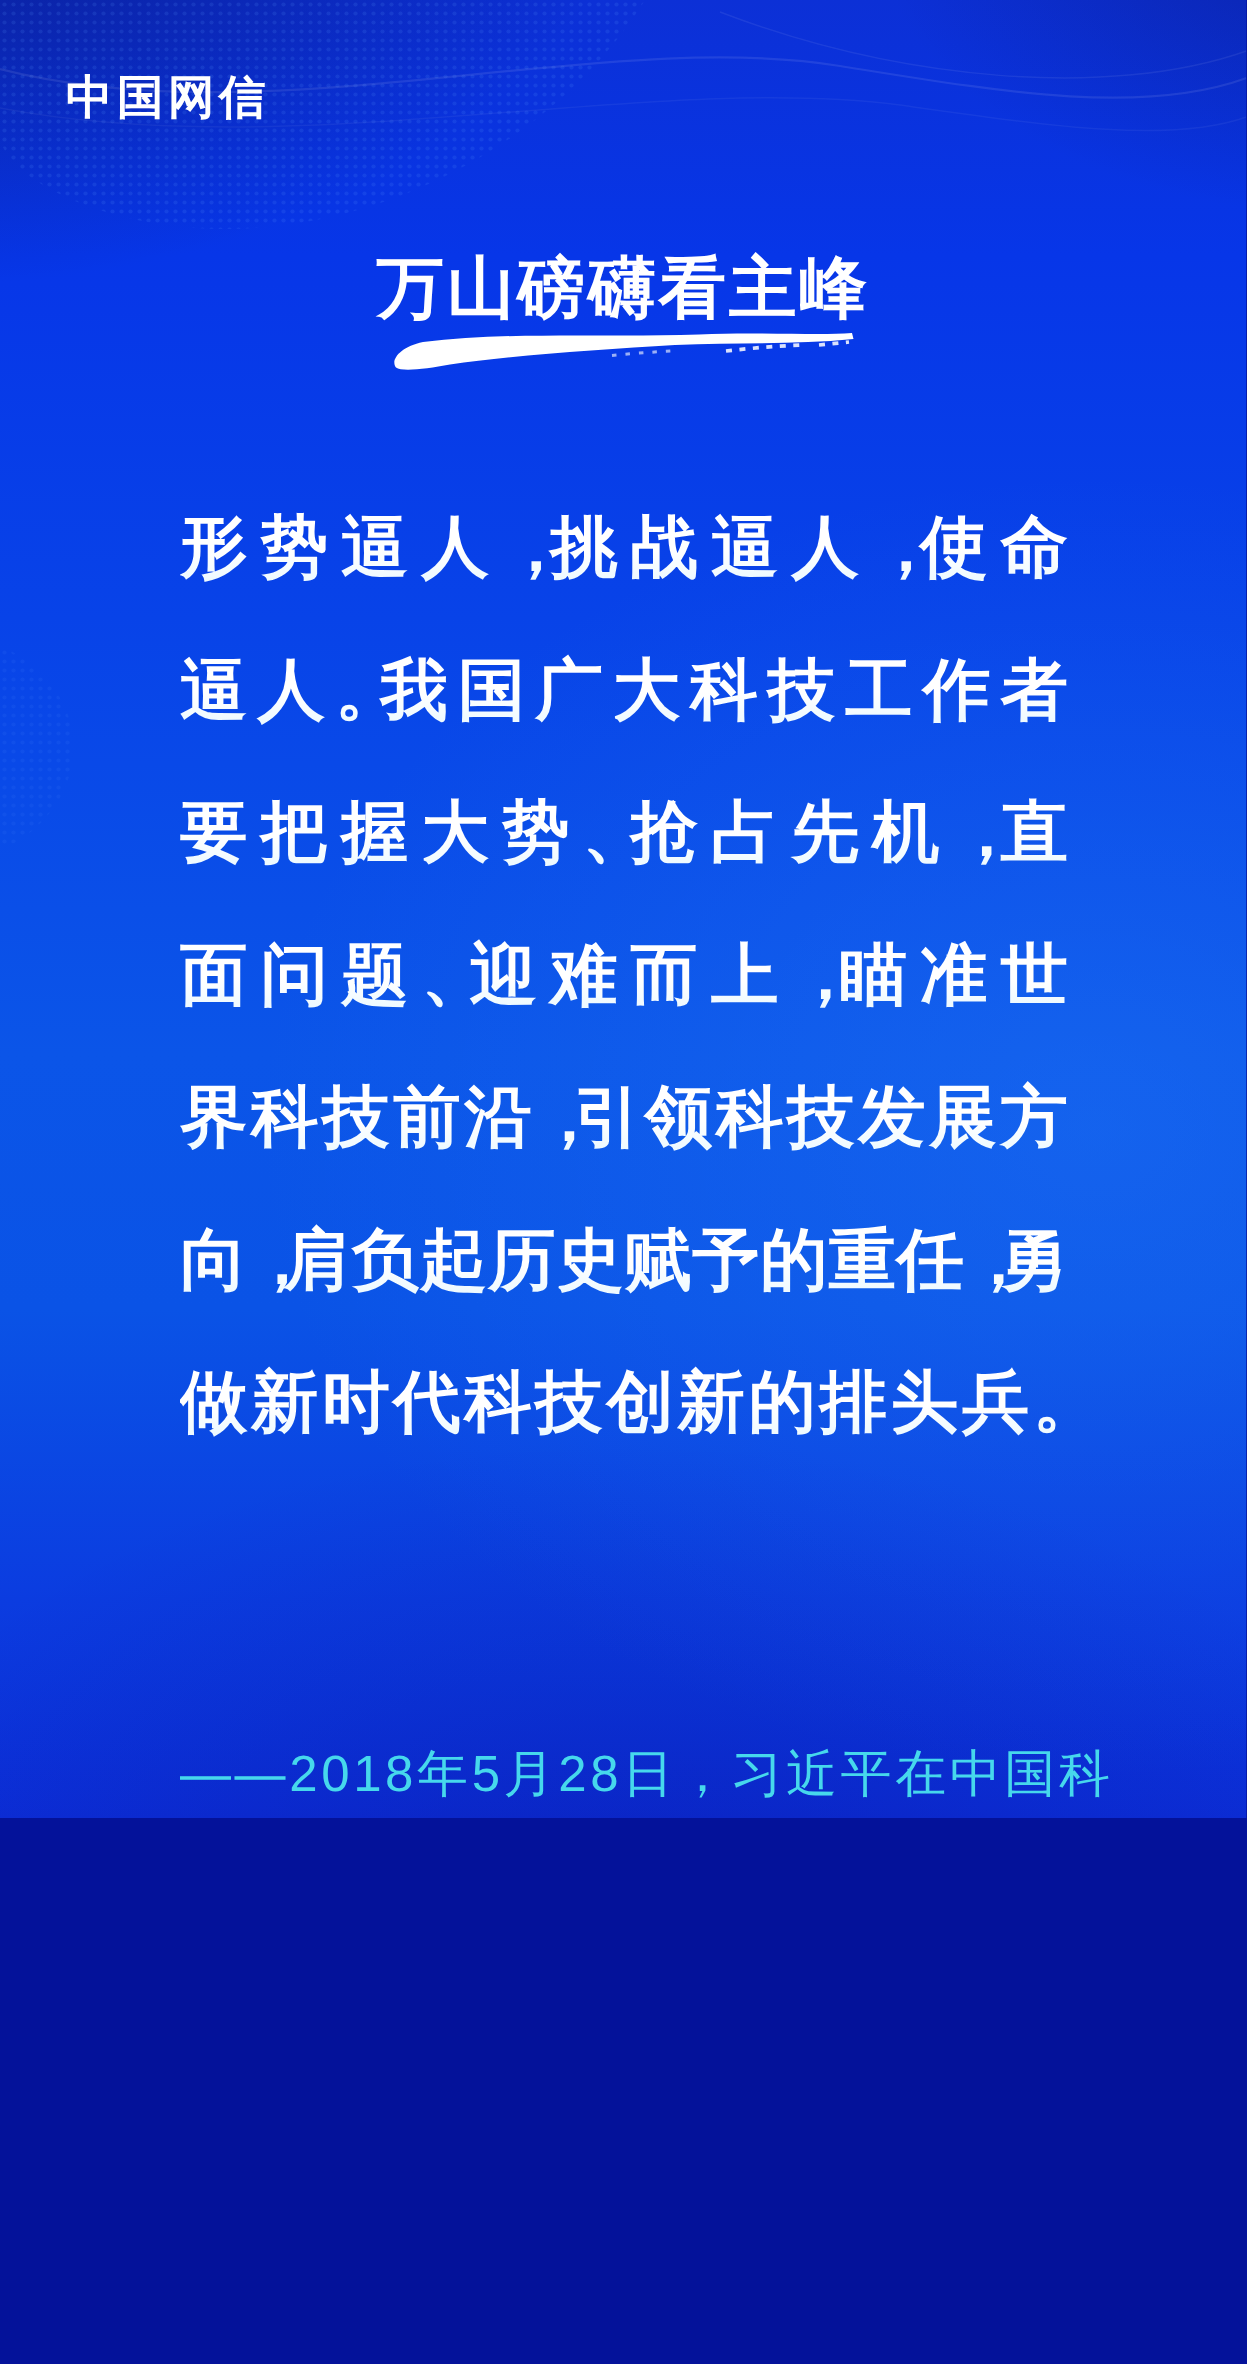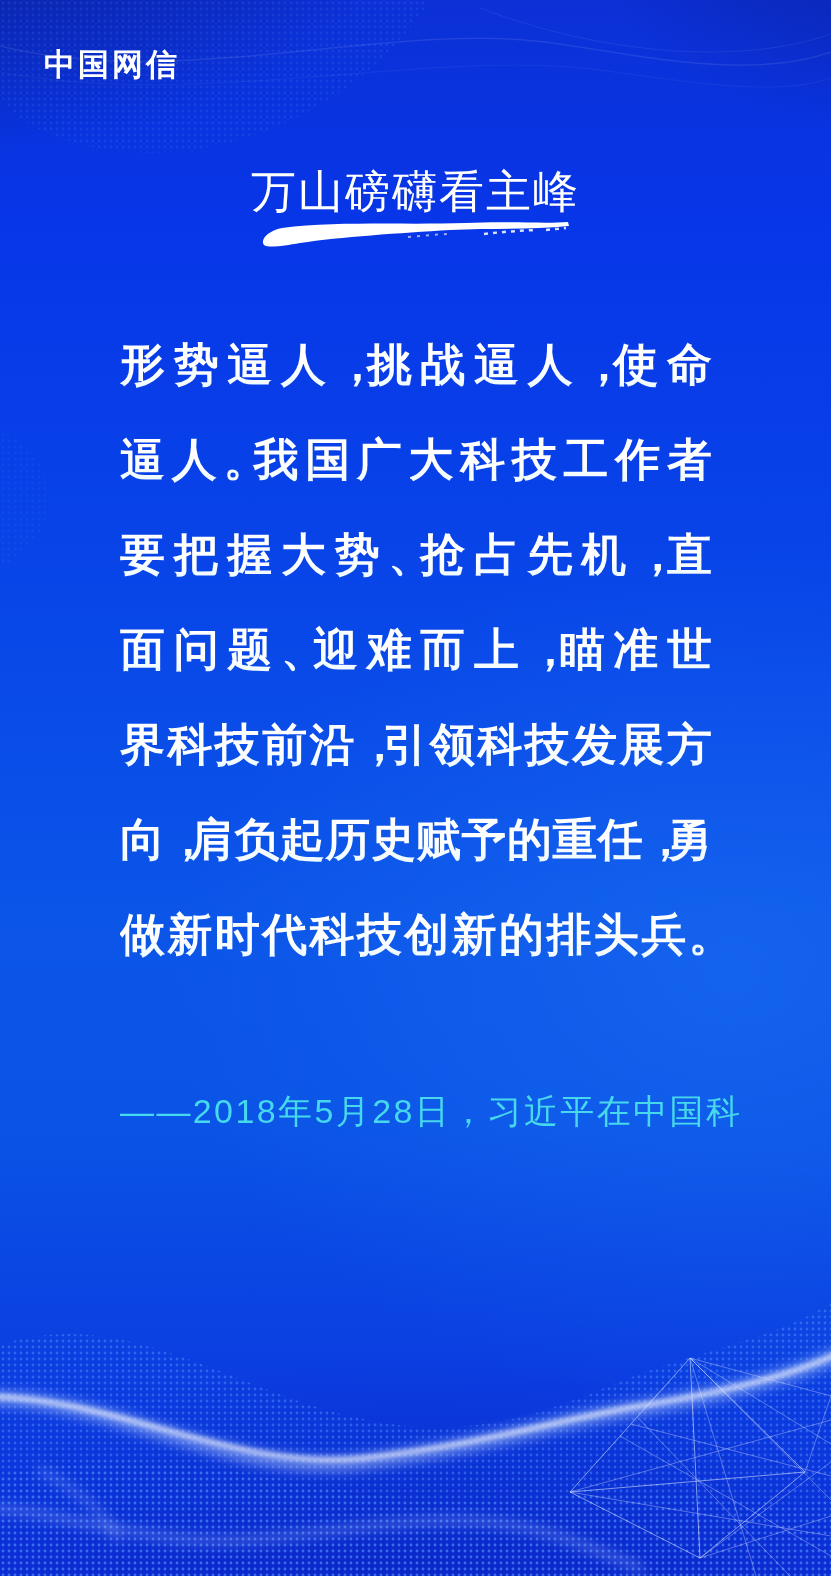--- a/index.html
+++ b/index.html
@@ -2,21 +2,21 @@
 <html><head>
 <meta charset="utf-8">
 <style>
   * { margin: 0; padding: 0; box-sizing: border-box; }
   html, body { background: #04129a; }
   body { font-family: "Liberation Sans", sans-serif; }
 
   .poster {
     position: relative;
     width: 831px;
-    height: 1576px;
+    height: 1212px;
     overflow: hidden;
     background:
       radial-gradient(900px 700px at 88% 62%, rgba(45,135,255,0.28), rgba(45,135,255,0) 62%),
       radial-gradient(740px 480px at -6% -10%, rgba(8,16,95,0.62), rgba(8,16,95,0) 65%),
       radial-gradient(520px 320px at 108% -4%, rgba(8,18,110,0.40), rgba(8,18,110,0) 60%),
       radial-gradient(800px 500px at 50% 108%, rgba(6,16,150,0.35), rgba(6,16,150,0) 70%),
       linear-gradient(180deg, #0c30d6 0%, #0736e8 14%, #0843e8 34%, #0b55e8 58%, #0a53e6 72%, #0b3ce0 88%, #0c2ed8 100%);
   }
 
   .bg-art {
@@ -38,21 +38,21 @@
   .title-block {
     position: absolute;
     top: 168px;
     left: 0;
     width: 100%;
     text-align: center;
   }
   .title {
     display: inline-block;
     font-size: 45px;
-    font-weight: 400;
+    font-weight: 700;
     letter-spacing: 2px;
     color: #ffffff;
     line-height: 1.05;
   }
   .brush {
     display: block;
     margin: 2px auto 0 auto;
     width: 316px;
     height: 32px;
   }
@@ -80,21 +80,21 @@
       background-clip: text;
       color: transparent;
     }
   }
   .qline span { display: block; }
   .qline span.punct { width: 0.52em; }
 
   .attribution {
     position: absolute;
     left: 120px;
-    top: 1078px;
+    top: 1150px;
     width: 612px;
   }
   .aline {
     font-size: 34px;
     font-weight: 400;
     letter-spacing: 2.4px;
     line-height: 66px;
     color: #46d8ec;
     white-space: nowrap;
   }

